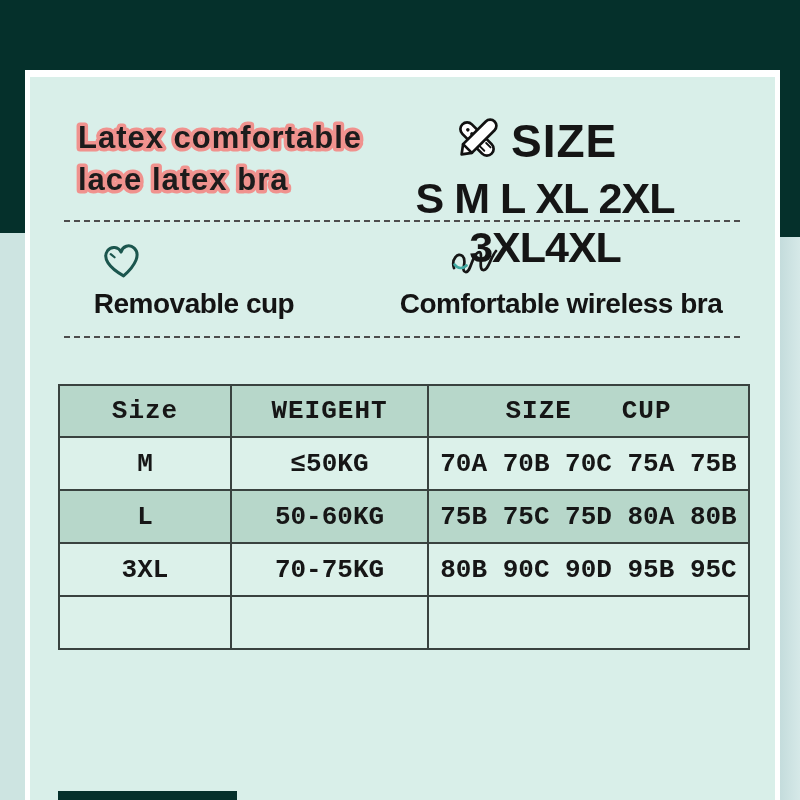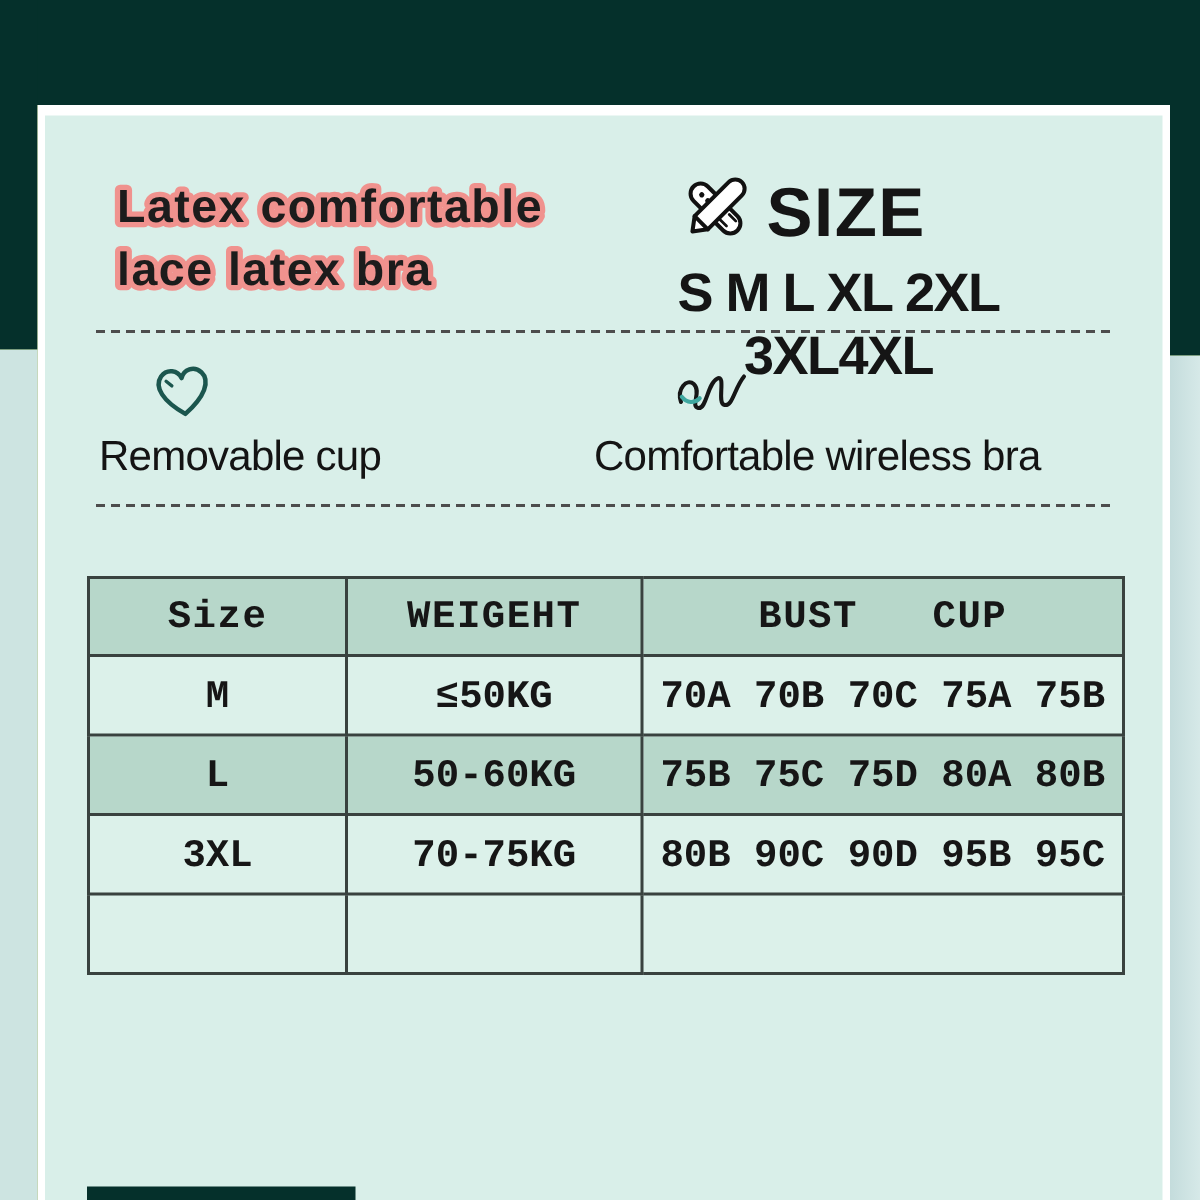--- a/index.html
+++ b/index.html
@@ -1,18 +1,18 @@
 <!DOCTYPE html>
 <html><head>
 <meta charset="utf-8">
 <style>
   html,body{margin:0;padding:0;background:#e8f2ef;}
   .stage{
     position:relative;width:800px;height:800px;overflow:hidden;
-    background:#4d7c0f;
+    background:#f0abfc;
     font-family:"Liberation Sans",sans-serif;
     color:#1a1a1a;
   }
   .abs{position:absolute;}
 
   
   .frame-top{left:0;top:0;width:800px;height:70px;background:#05302b;}
   .frame-left-dark{left:0;top:0;width:25px;height:233px;background:#05302b;}
   .frame-right-dark{left:780px;top:0;width:20px;height:237px;background:#05302b;}
   .frame-left-light{left:0;top:233px;width:25px;height:567px;background:#cde4e1;}
@@ -24,31 +24,31 @@
   .title-svg{left:68px;top:106px;}
   .title-svg text{
     font-family:"Liberation Sans",sans-serif;font-weight:700;font-size:31px;
     letter-spacing:1px;fill:#1c1c1c;stroke:#f0928e;stroke-width:7px;
     stroke-linejoin:round;paint-order:stroke;
   }
 
   
   .size-icon{left:448px;top:110px;}
   .size-heading{left:511px;top:114px;font-size:46px;font-weight:700;letter-spacing:1px;color:#151515;}
-  .sizes-line{left:389px;top:174px;width:340px;text-align:center;
-    font-size:36px;font-weight:700;letter-spacing:-1px;color:#151515;}
+  .sizes-line{left:375px;top:174px;width:340px;text-align:center;
+    font-size:43px;font-weight:700;letter-spacing:-1px;color:#151515;}
 
   .dash{height:0;border-top:2px dashed #4d4d4d;width:676px;left:64px;}
   .dash1{top:220px;}
   .dash2{top:336px;}
 
   
   .heart-icon{left:98px;top:237px;}
   .squiggle-icon{left:450px;top:243px;}
-  .feature-label{top:288px;font-size:28px;font-weight:400;letter-spacing:-0.5px;color:#141414;}
+  .feature-label{top:288px;font-size:28px;font-weight:700;letter-spacing:-0.5px;color:#141414;text-align:center;}
   .feature-1{left:66px;width:256px;}
   .feature-2{left:396px;width:330px;}
 
   
   .size-table{left:58px;top:384px;border-collapse:collapse;table-layout:fixed;width:684px;
     font-family:"Liberation Mono",monospace;font-weight:700;color:#161616;}
   .size-table td,.size-table th{
     border:2px solid #39423f;text-align:center;vertical-align:middle;
     font-size:26px;font-weight:700;padding:0;white-space:pre;overflow:hidden;
   }
@@ -114,21 +114,21 @@
   <div class="abs feature-label feature-1">Removable cup</div>
   <div class="abs feature-label feature-2">Comfortable wireless bra</div>
 
   <div class="abs dash dash2"></div>
 
   <table class="abs size-table">
     <tbody>
       <tr>
         <th class="col1">Size</th>
         <th class="col2">WEIGEHT</th>
-        <th class="col3">BUST   CUP</th>
+        <th class="col3">SIZE   CUP</th>
       </tr>
       <tr class="light">
         <td>M</td>
         <td>≤50KG</td>
         <td>70A 70B 70C 75A 75B</td>
       </tr>
       <tr class="dark">
         <td>L</td>
         <td>50-60KG</td>
         <td>75B 75C 75D 80A 80B</td>

